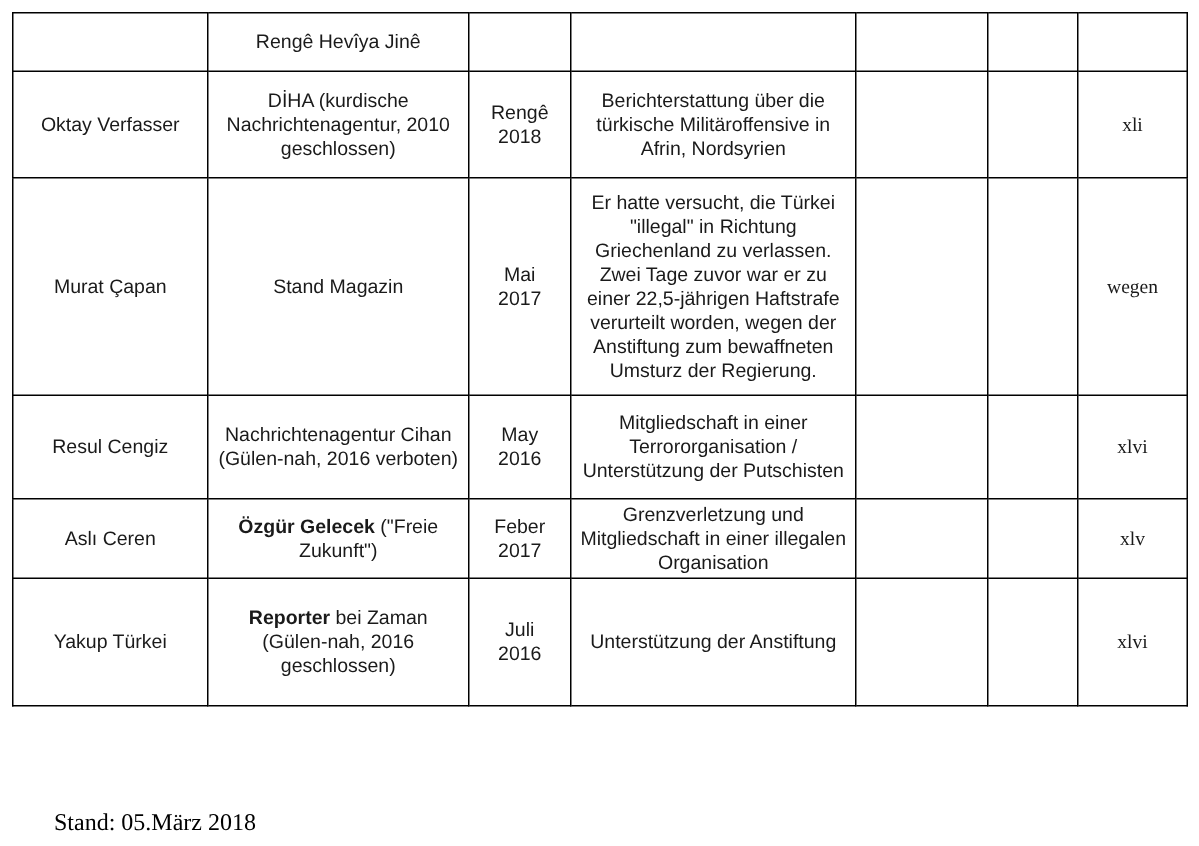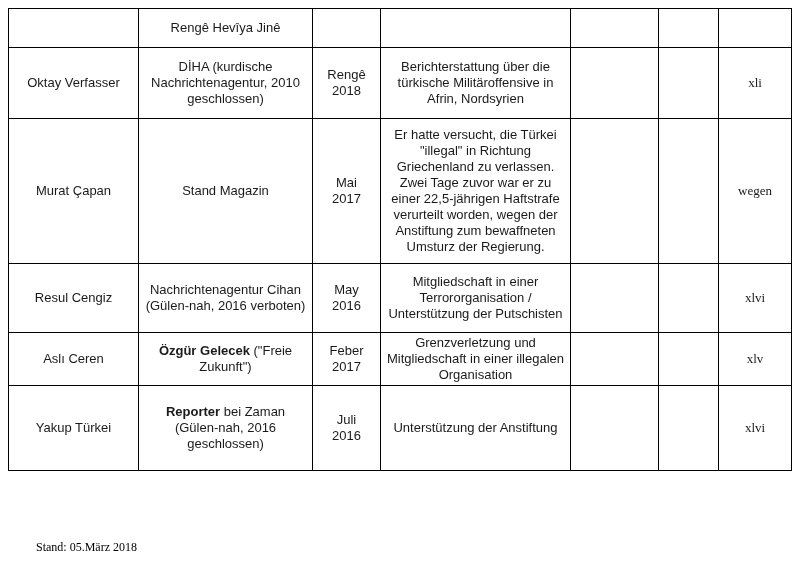--- a/index.html
+++ b/index.html
@@ -24,21 +24,21 @@
     text-align:right;padding-right:10px;
     font-family:Liberation Serif, serif;font-size:9px;line-height:10px;
   }
   .bold{font-weight:bold;}
 
   tr.r0{height:39px;} tr.r1{height:71px;} tr.r2{height:145px;}
   tr.r3{height:40px;} tr.r4{height:69px;} tr.r5{height:53px;} tr.r6{height:85px;}
 
   .footer-left,.footer-right{
     position:absolute;top:540px;
-    font-family:"Liberation Serif",serif;font-size:12px;color:#000;
+    font-family:"Liberation Serif",serif;font-size:16px;color:#000;
     white-space:pre;
   }
   .footer-left{left:36px;}
   .footer-right{right:40px;margin-top:40px;}
 </style>
 </head>
 <body>
 
 <div class="page">
 

